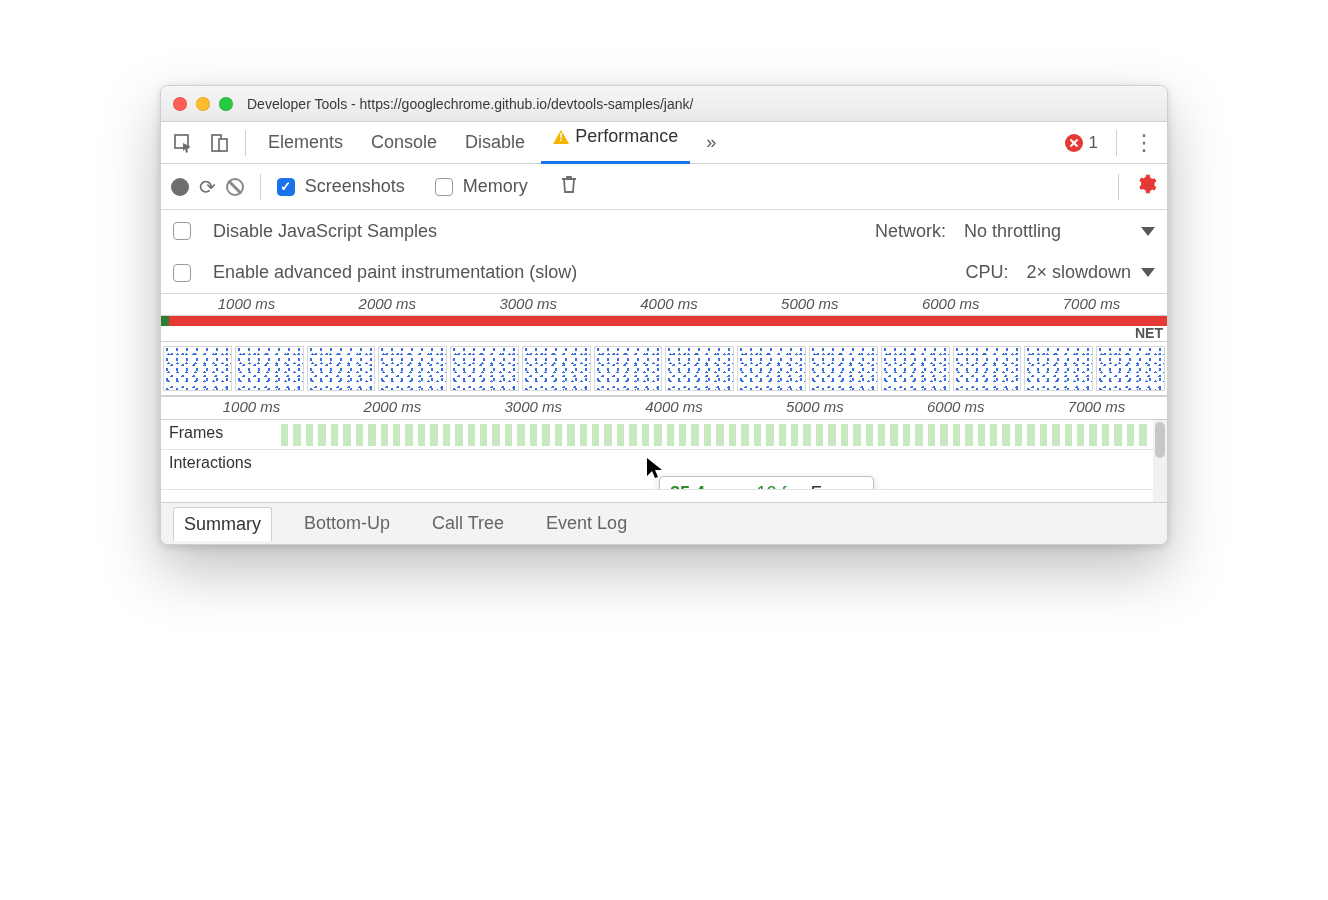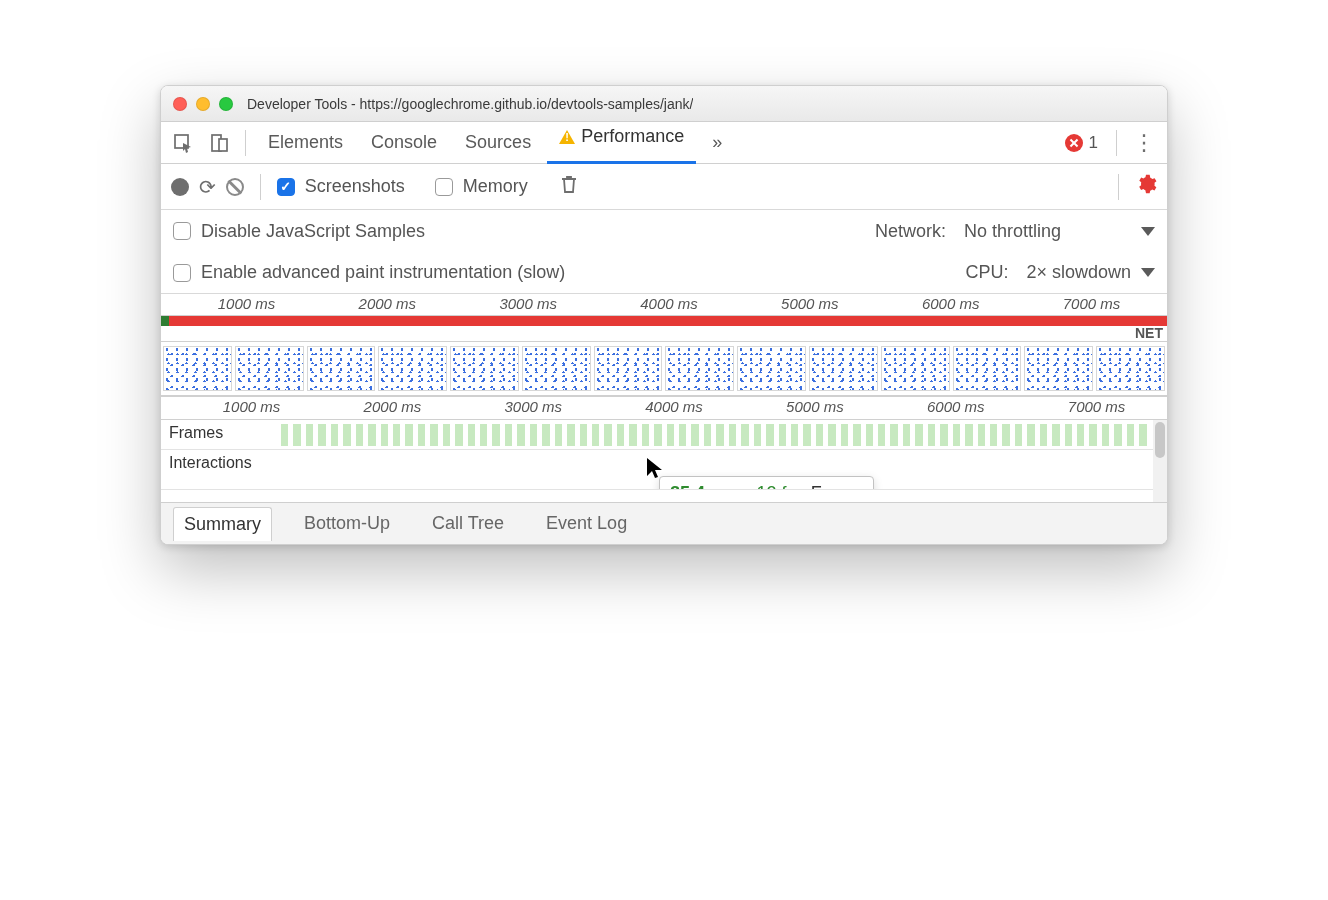--- a/index.html
+++ b/index.html
@@ -73,21 +73,21 @@
   .reload { font-size:20px; color:#6e6e6e;}
   .noentry { width:18px; height:18px; border:2.5px solid #8a8a8a; border-radius:50%; position:relative; display:inline-block;}
   .noentry::after{content:""; position:absolute; left:50%; top:50%; width:18px; height:2.5px; background:#8a8a8a; transform:translate(-50%,-50%) rotate(45deg);}
   .cbx { width:18px; height:18px; border-radius:4px; border:1px solid #9a9a9a; display:inline-flex; align-items:center; justify-content:center;}
   .cbx.checked { background:#1a73e8; border-color:#1a73e8; color:#fff; font-size:13px; font-weight:700;}
   .cbx.checked::after{content:"✓";}
   .trash { font-size:18px; color:#6e6e6e;}
   .gear-red { color:#e53935; font-size:20px;}
   
   .tb2, .tb3 {
-    height:42px; display:flex; align-items:center; gap:10px;
+    height:42px; display:flex; align-items:center; gap:22px;
     padding:0 12px; font-size:18px; color:#555;
   }
   .tb2 { border-bottom: none; }
   .tb3 { border-bottom:1px solid #d9d9d9; }
   .lbl { color:#555;}
   .sel { color:#555; display:flex; align-items:center; gap:10px;}
   .tri-down { width:0;height:0;border-left:7px solid transparent;border-right:7px solid transparent;border-top:9px solid #5a5a5a;}
   .right-group { margin-left:auto; display:flex; align-items:center; gap:18px;}
   
   .ruler-top, .ruler-bot {
@@ -169,21 +169,21 @@
         </svg>
     </div>
     <div class="vsep"></div>
     <div class="toptab">
         <span>Elements</span>
       </div>
     <div class="toptab">
         <span>Console</span>
       </div>
     <div class="toptab">
-        <span>Sources</span>
+        <span>Disable</span>
       </div>
     <div class="toptab active">
       <span class="warn-tri"></span>
       <span>Performance</span>
     </div>
     <div class="toptab">
         <span>»</span>
       </div>
     <div class="spacer"></div>
     <div class="err-badge">

